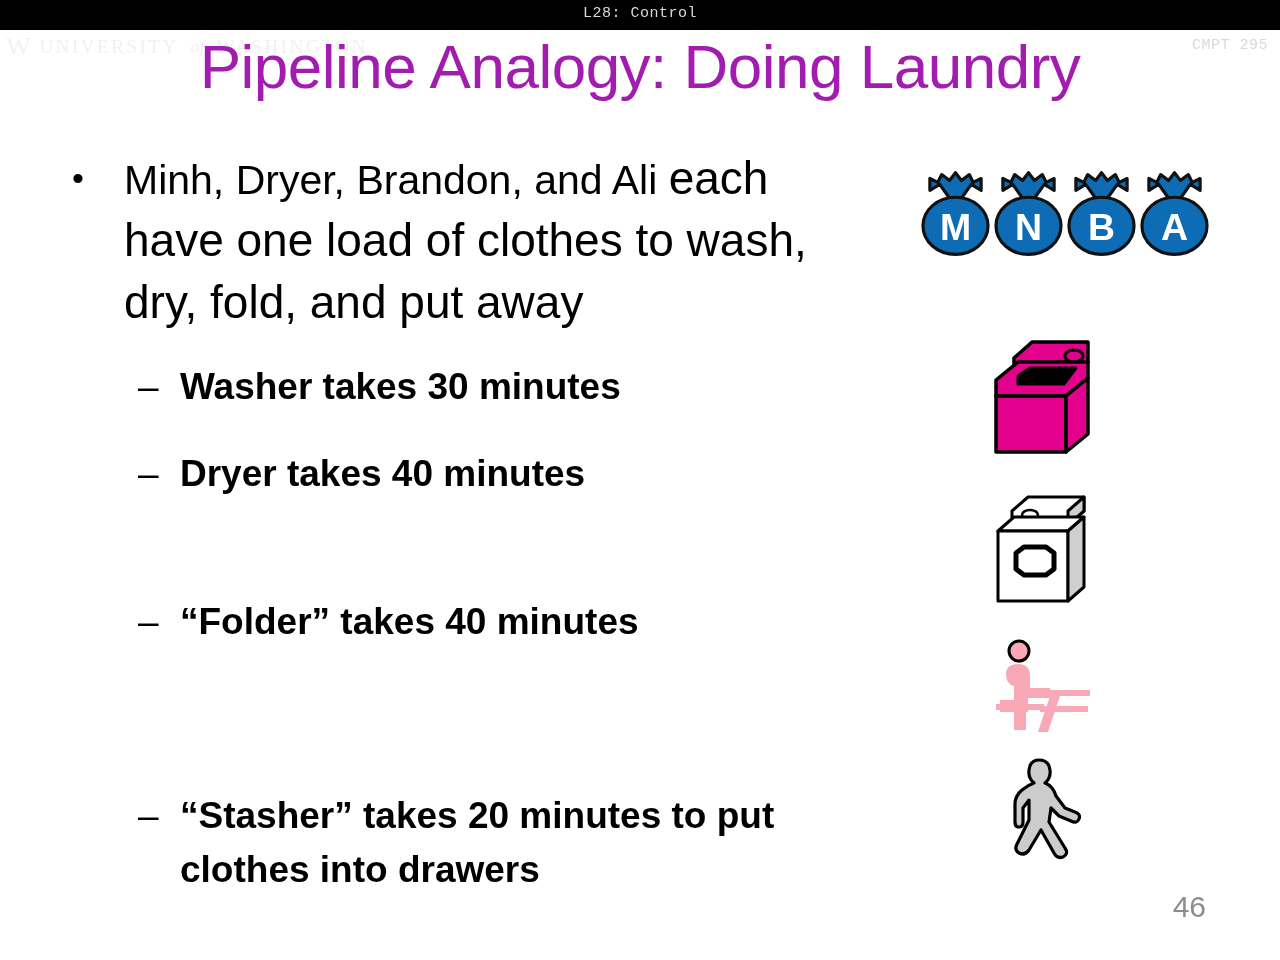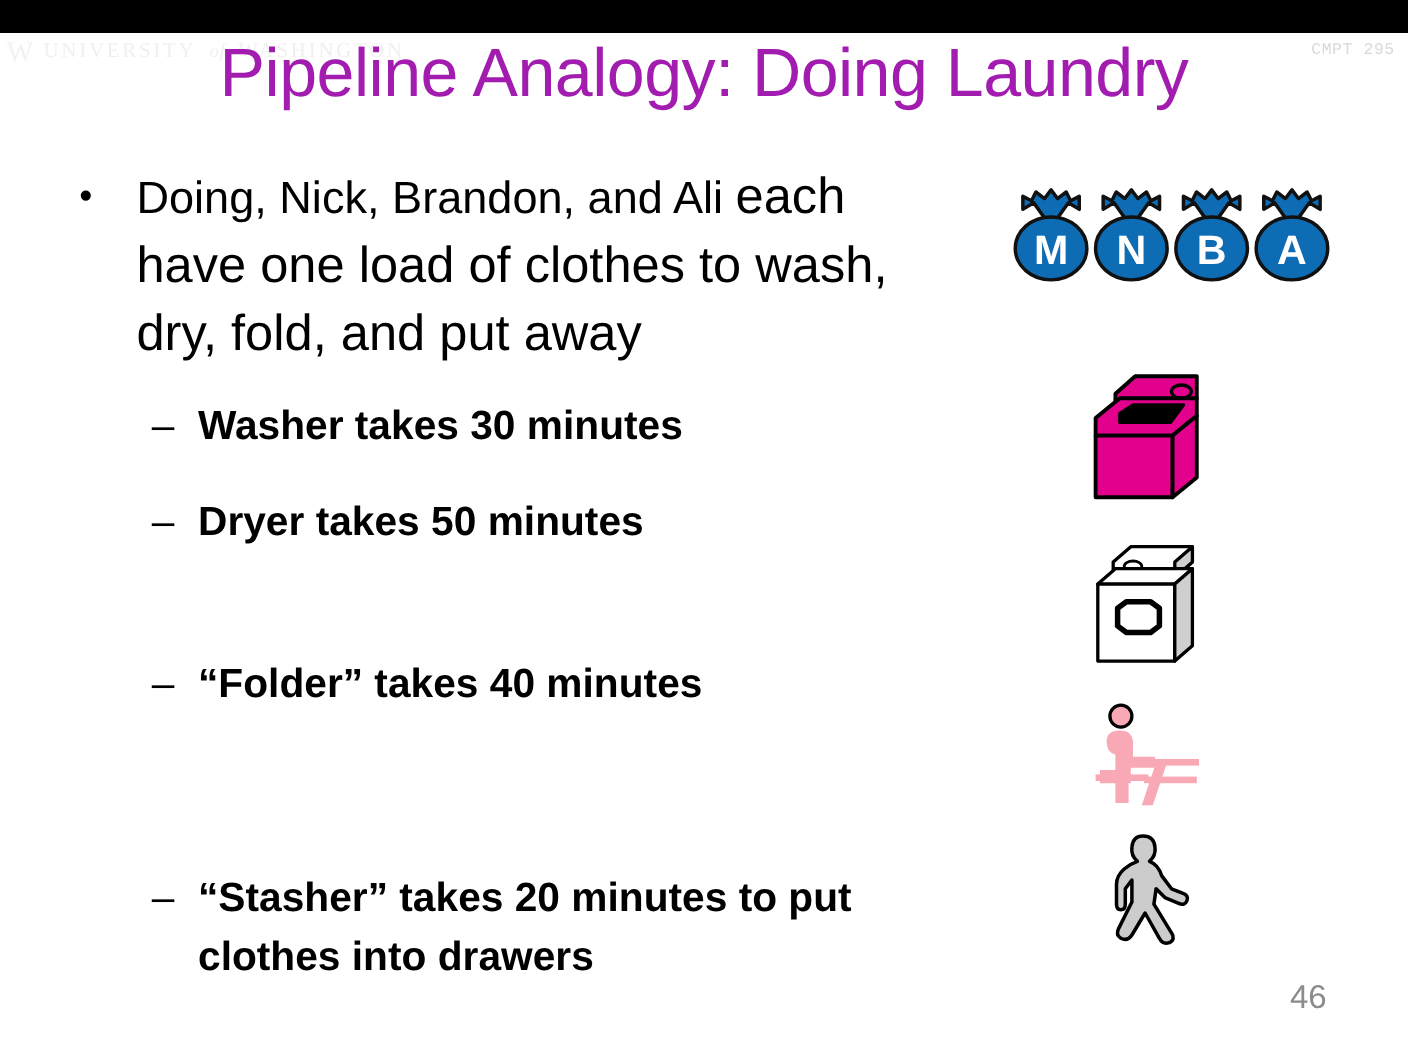--- a/index.html
+++ b/index.html
@@ -176,47 +176,48 @@
     right: 74px;
     bottom: 36px;
     color: #8c8c8c;
     font-size: 30px;
   }
 </style>
 </head>
 <body>
 
 <div class="topbar">
+  <div class="center">L28: Control</div>
   <div class="right">CMPT 295</div>
 </div>
 
 <div class="watermark">
   <span class="wlogo">W</span>
   <span>UNIVERSITY</span>
   <span class="wof">of</span>
   <span>WASHINGTON</span>
 </div>
 
 <div class="title">Pipeline Analogy: Doing Laundry</div>
 
 <div class="body-area">
 
   <div class="bullet1">
     <span class="dot">•</span>
-    <span class="txt"><span>Doing, Nick, Brandon, and Ali </span><span class="big">each have one load of clothes to wash, dry, fold, and put away</span></span>
+    <span class="txt"><span>Minh, Dryer, Brandon, and Ali </span><span class="big">each have one load of clothes to wash, dry, fold, and put away</span></span>
   </div>
 
   <div class="sub s1">
     <span class="dash">–</span>
     <span class="stxt">Washer takes 30 minutes</span>
   </div>
 
   <div class="sub s2">
     <span class="dash">–</span>
-    <span class="stxt">Dryer takes 50 minutes</span>
+    <span class="stxt">Dryer takes 40 minutes</span>
   </div>
 
   <div class="sub s3">
     <span class="dash">–</span>
     <span class="stxt">“Folder” takes 40 minutes</span>
   </div>
 
   <div class="sub s4">
     <span class="dash">–</span>
     <span class="stxt">“Stasher” takes 20 minutes to put clothes into drawers</span>

